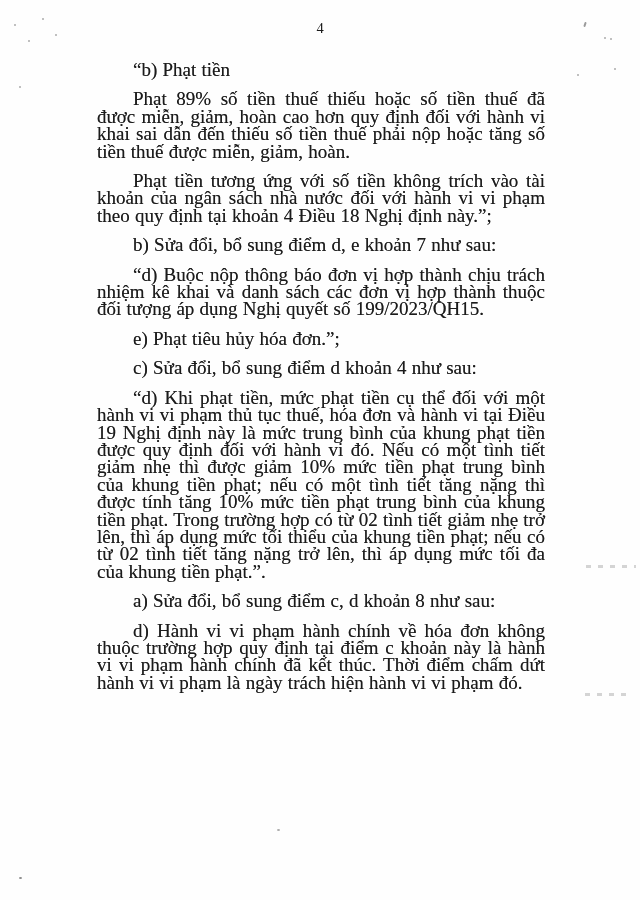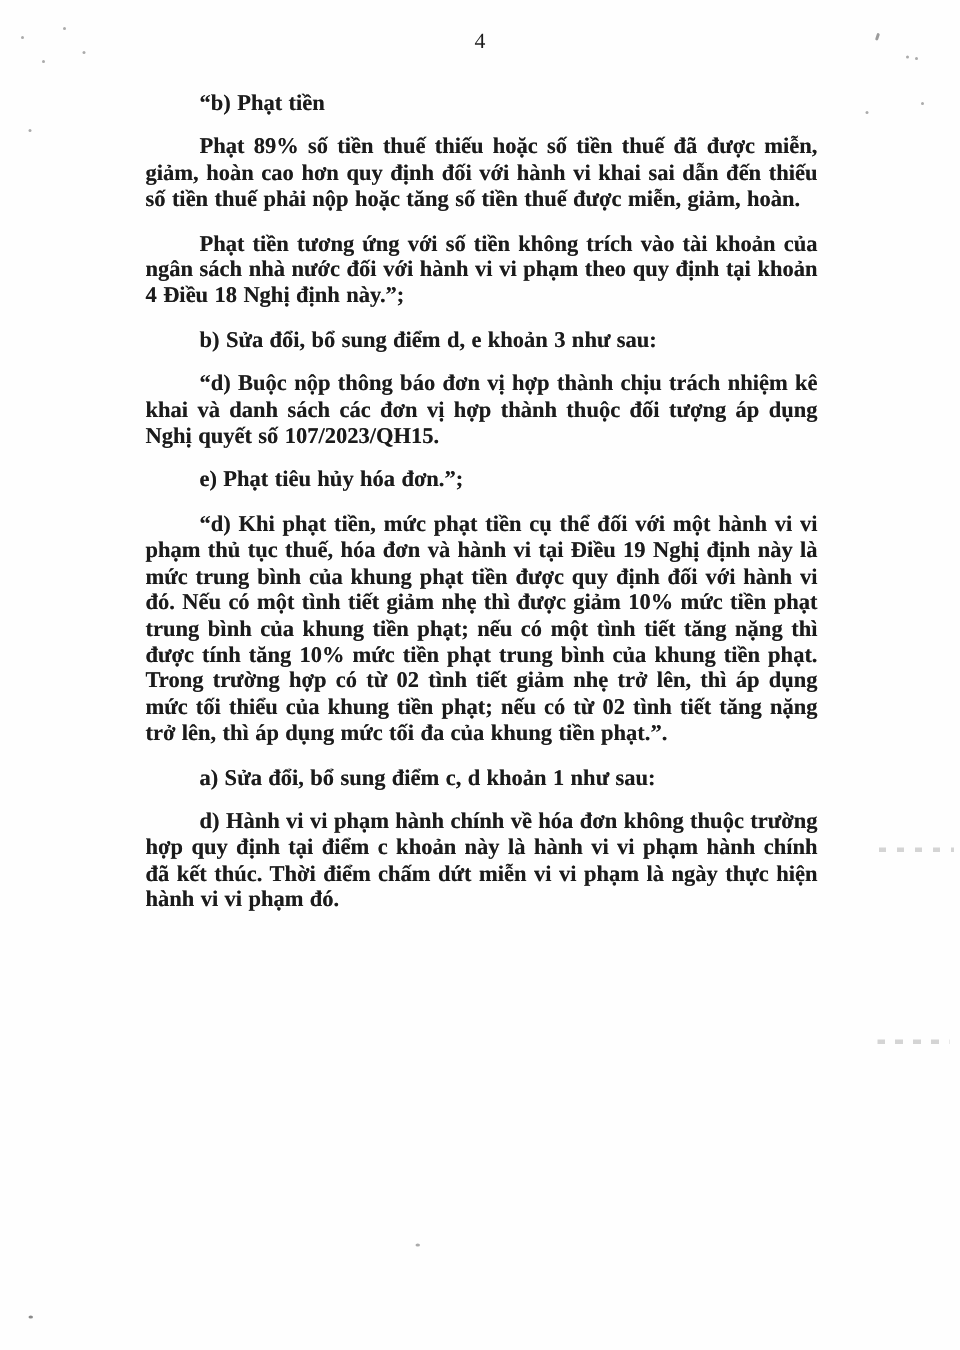--- a/index.html
+++ b/index.html
@@ -26,27 +26,26 @@
     color: #1b1b1b;
   }
   .content {
     position: absolute;
     left: 97px;
     top: 61px;
     width: 448px;
   }
   .content p {
     margin: 0 0 12px 0;
-    font-size: 15px;
+    font-size: 19px;
     line-height: 17.4px;
     text-align: justify;
     text-indent: 36px;
     text-shadow: 0 0 0.3px rgba(0,0,0,0.55);
     word-spacing: 0.5px;
-    font-weight: bold;
   }
   
   .speck {
     position: absolute;
     background: #ababab;
     border-radius: 50%;
   }
   .speck.d2 { width: 2px; height: 2px; }
   .speck.d3 { width: 3px; height: 2px; }
   .speck.dark { background: #8a8a8a; }
@@ -85,26 +84,27 @@
 <body>
 
 <div class="page">
 
   <div class="page-number">4</div>
 
   <div class="content">
     <p>“b) Phạt tiền</p>
     <p>Phạt 89% số tiền thuế thiếu hoặc số tiền thuế đã được miễn, giảm, hoàn cao hơn quy định đối với hành vi khai sai dẫn đến thiếu số tiền thuế phải nộp hoặc tăng số tiền thuế được miễn, giảm, hoàn.</p>
     <p>Phạt tiền tương ứng với số tiền không trích vào tài khoản của ngân sách nhà nước đối với hành vi vi phạm theo quy định tại khoản 4 Điều 18 Nghị định này.”;</p>
-    <p>b) Sửa đổi, bổ sung điểm d, e khoản 3 như sau:</p>
-    <p>“d) Buộc nộp thông báo đơn vị hợp thành chịu trách nhiệm kê khai và danh sách các đơn vị hợp thành thuộc đối tượng áp dụng Nghị quyết số 107/2023/QH15.</p>
+    <p>b) Sửa đổi, bổ sung điểm d, e khoản 7 như sau:</p>
+    <p>“d) Buộc nộp thông báo đơn vị hợp thành chịu trách nhiệm kê khai và danh sách các đơn vị hợp thành thuộc đối tượng áp dụng Nghị quyết số 199/2023/QH15.</p>
     <p>e) Phạt tiêu hủy hóa đơn.”;</p>
+    <p>c) Sửa đổi, bổ sung điểm d khoản 4 như sau:</p>
     <p>“d) Khi phạt tiền, mức phạt tiền cụ thể đối với một hành vi vi phạm thủ tục thuế, hóa đơn và hành vi tại Điều 19 Nghị định này là mức trung bình của khung phạt tiền được quy định đối với hành vi đó. Nếu có một tình tiết giảm nhẹ thì được giảm 10% mức tiền phạt trung bình của khung tiền phạt; nếu có một tình tiết tăng nặng thì được tính tăng 10% mức tiền phạt trung bình của khung tiền phạt. Trong trường hợp có từ 02 tình tiết giảm nhẹ trở lên, thì áp dụng mức tối thiểu của khung tiền phạt; nếu có từ 02 tình tiết tăng nặng trở lên, thì áp dụng mức tối đa của khung tiền phạt.”.</p>
-    <p>a) Sửa đổi, bổ sung điểm c, d khoản 1 như sau:</p>
-    <p>d) Hành vi vi phạm hành chính về hóa đơn không thuộc trường hợp quy định tại điểm c khoản này là hành vi vi phạm hành chính đã kết thúc. Thời điểm chấm dứt miễn vi vi phạm là ngày thực hiện hành vi vi phạm đó.</p>
+    <p>a) Sửa đổi, bổ sung điểm c, d khoản 8 như sau:</p>
+    <p>d) Hành vi vi phạm hành chính về hóa đơn không thuộc trường hợp quy định tại điểm c khoản này là hành vi vi phạm hành chính đã kết thúc. Thời điểm chấm dứt hành vi vi phạm là ngày trách hiện hành vi vi phạm đó.</p>
   </div>
 
   <div class="speck d2 s1"></div>
   <div class="speck d2 s2"></div>
   <div class="speck d2 s3"></div>
   <div class="speck d2 s4"></div>
   <div class="speck d2 s5"></div>
   <div class="tick s6"></div>
   <div class="speck d2 s7"></div>
   <div class="speck d2 s8"></div>

